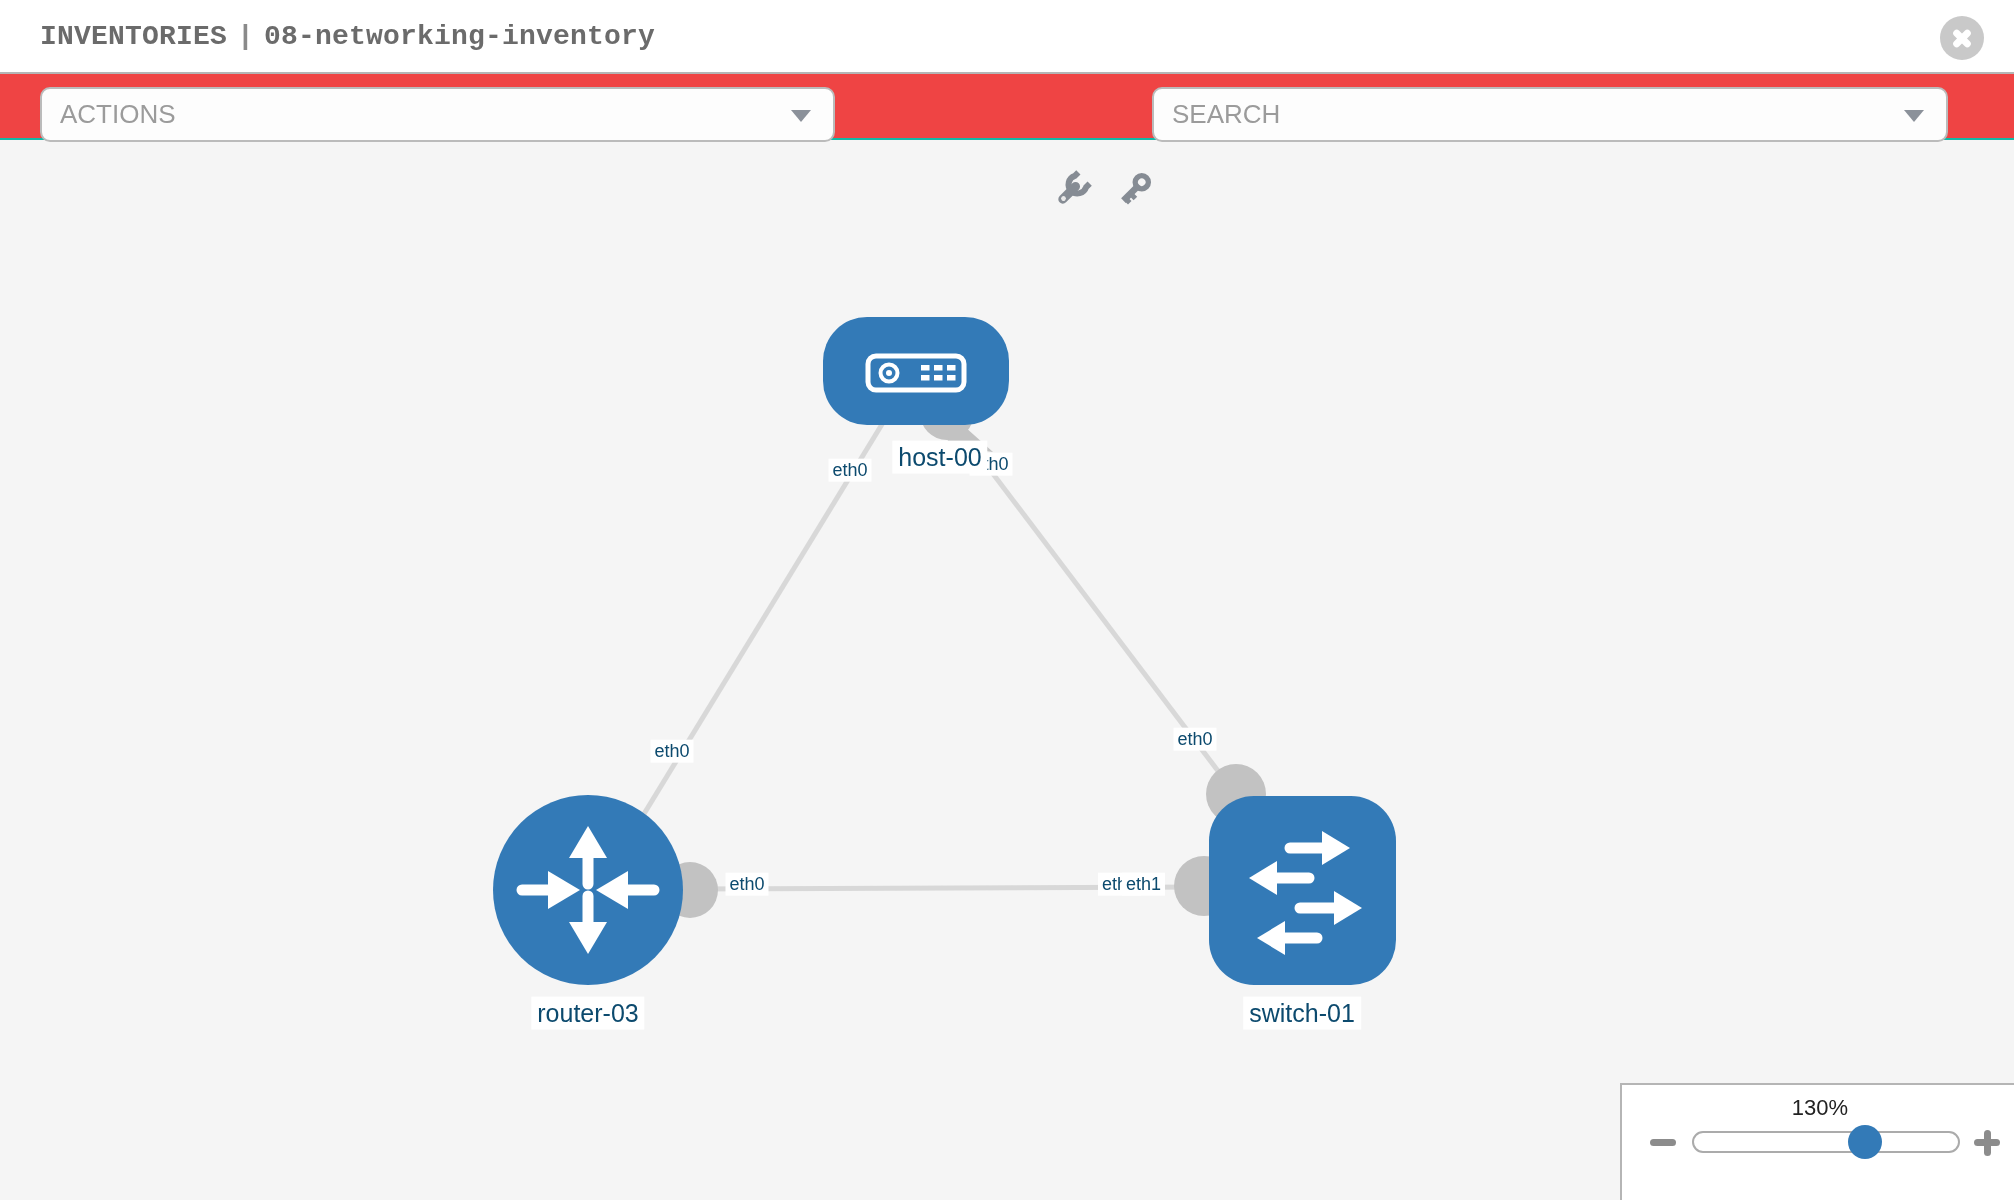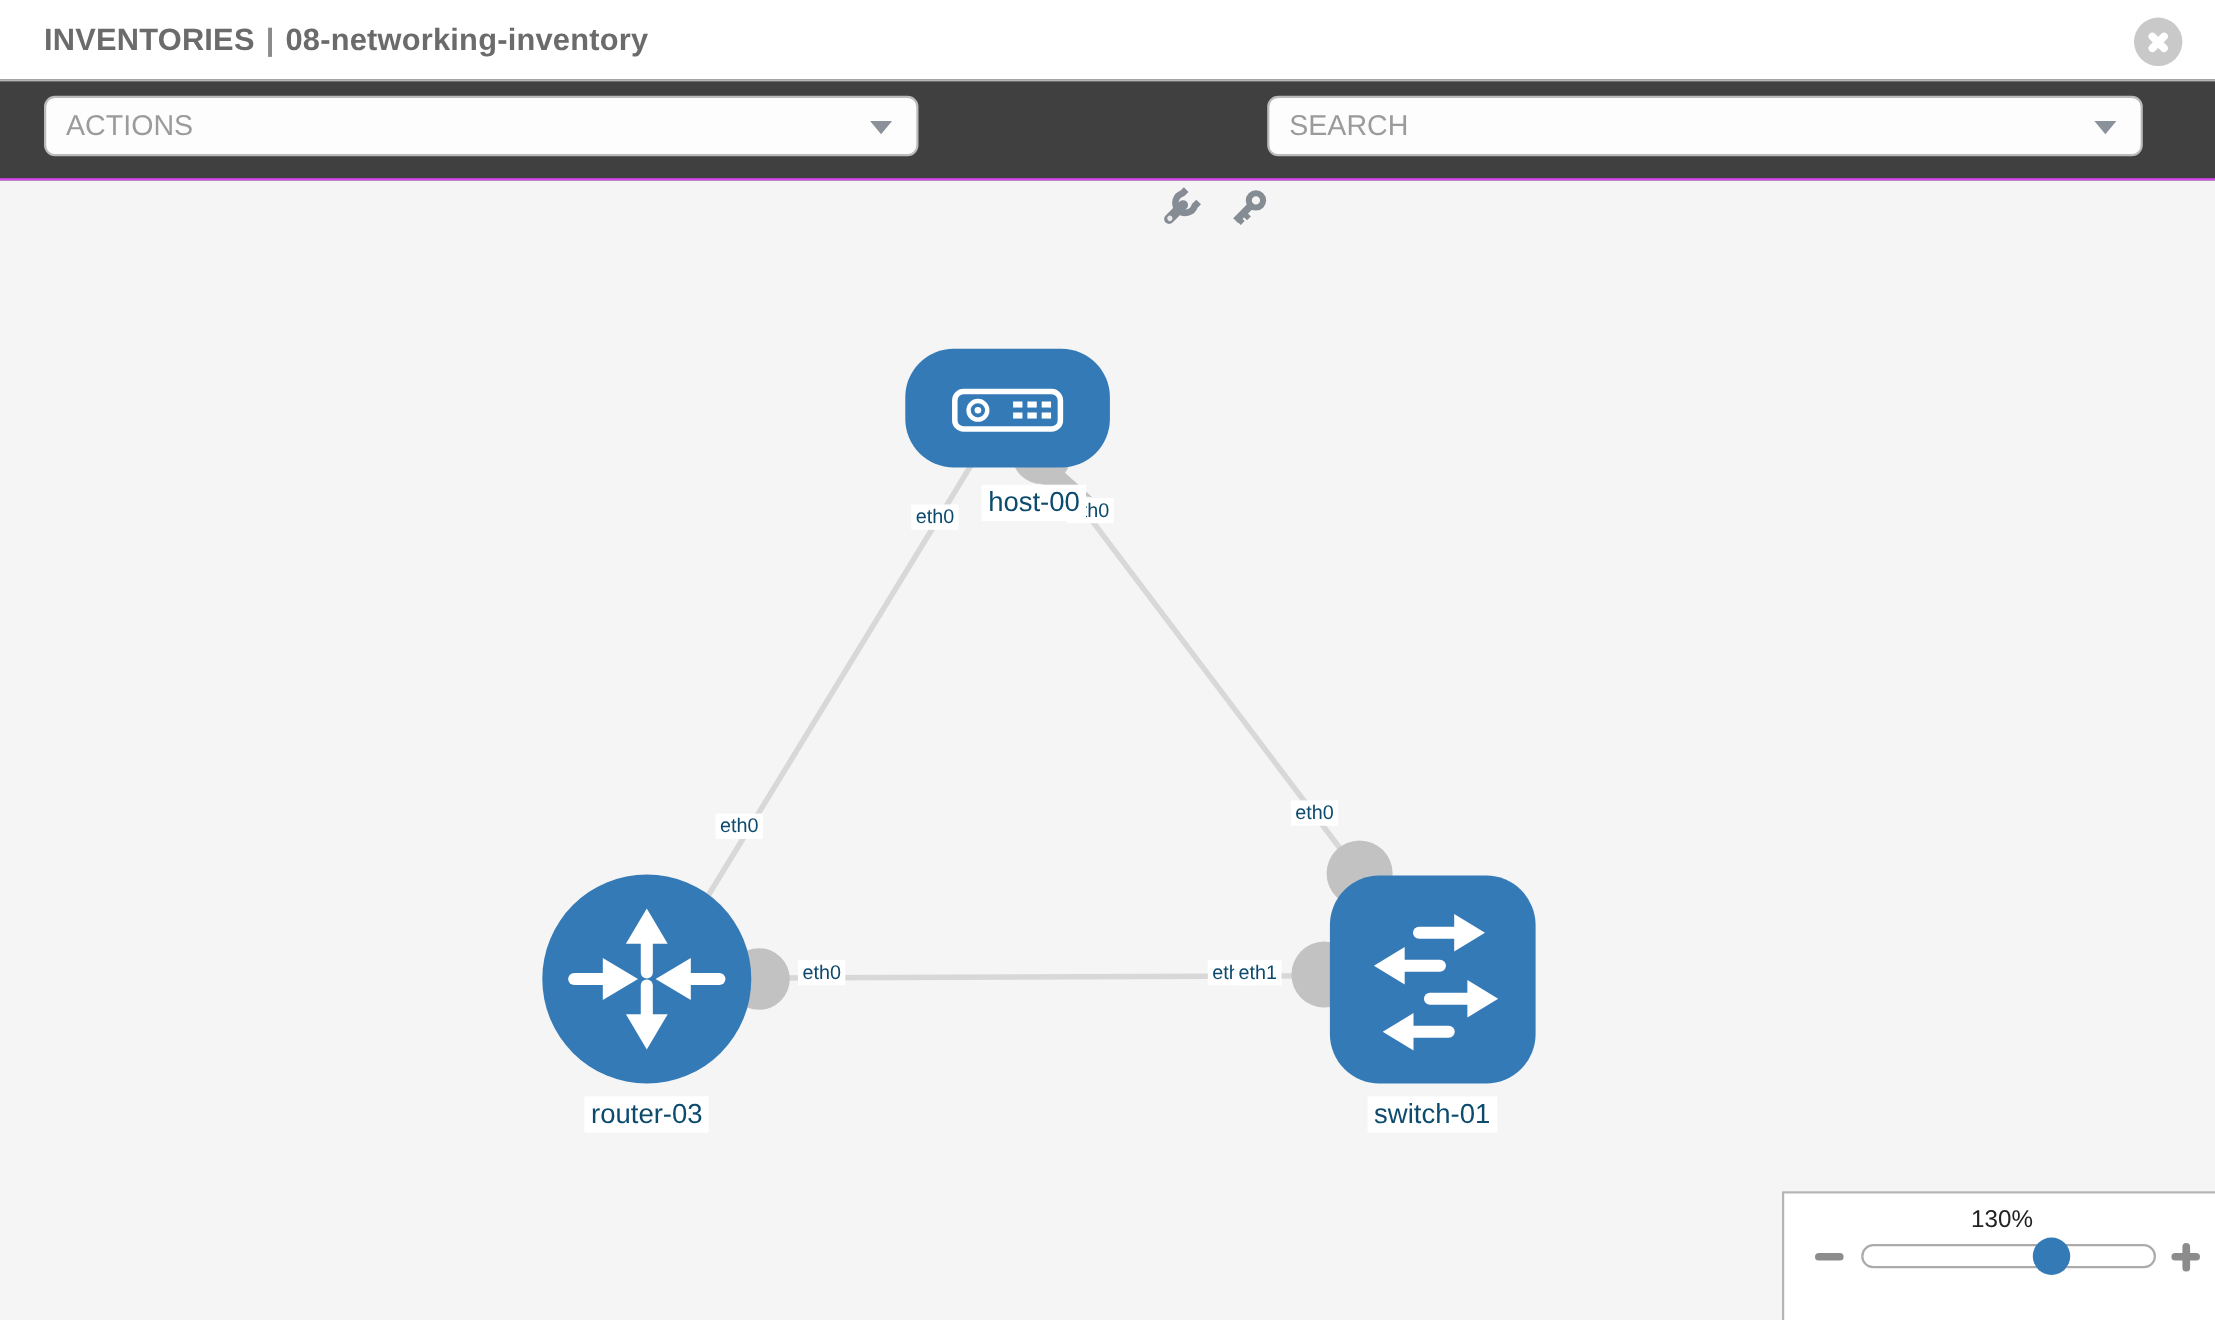--- a/index.html
+++ b/index.html
@@ -1,33 +1,33 @@
 <!DOCTYPE html>
 <html><head>
 <meta charset="utf-8">
 <style>
   html,body{margin:0;padding:0;background:#e0e0e0;}
   .app{
     position:relative;width:2014px;height:1200px;overflow:hidden;
     background:#f5f5f5;font-family:"Liberation Sans",sans-serif;
   }
   
-  .hdr{position:absolute;left:0;top:0;width:100%;height:72px;background:#ffffff;z-index:10;}
+  .hdr{position:absolute;left:0;top:0;width:100%;height:72px;background:#ffffff;z-index:10;font-family:Liberation Mono, monospace;}
   .hdr-title{position:absolute;left:40px;top:0;height:72px;display:flex;align-items:center;
     font-size:28px;font-weight:bold;color:#6b6b6b;letter-spacing:.2px;}
   .hdr-title span{white-space:pre;}
   .hdr-sep{margin:0 10px;color:#8a8a8a;font-weight:bold;}
   .close-btn{position:absolute;left:1940px;top:16px;width:44px;height:44px;border-radius:50%;
     background:#c9c9c9;cursor:pointer;}
   .close-btn .bar{position:absolute;left:11px;top:19px;width:22px;height:7px;border-radius:4px;background:#ffffff;}
   .close-btn .bar.b1{transform:rotate(45deg);}
   .close-btn .bar.b2{transform:rotate(-45deg);}
   
-  .tbar{position:absolute;left:0;top:72px;width:100%;height:92px;background:#404040;
-    border-top:2px solid #b5b5b5;border-bottom:2px solid #d946ef;box-sizing:border-box;z-index:10;}
+  .tbar{position:absolute;left:0;top:72px;width:100%;height:68px;background:#ef4444;
+    border-top:2px solid #b5b5b5;border-bottom:2px solid #14b8a6;box-sizing:border-box;z-index:10;}
   .combo{position:absolute;top:13px;height:55px;background:#fdfdfd;border:2px solid #bbbbbb;
     border-radius:10px;box-sizing:border-box;display:flex;align-items:center;cursor:pointer;}
   .combo .lbl{font-size:26px;color:#9b9b9b;padding-left:18px;}
   .caret{position:absolute;right:22px;top:50%;margin-top:-5px;width:0;height:0;
     border-left:10px solid transparent;border-right:10px solid transparent;border-top:12px solid #8b919a;}
   .combo.actions{left:40px;width:795px;}
   .combo.search{left:1152px;width:796px;text-align:right;}
   .ticon{position:absolute;top:96px;width:40px;height:40px;cursor:pointer;}
   .ticon.wrench{left:1052px;}
   .ticon.key{left:1114px;}

